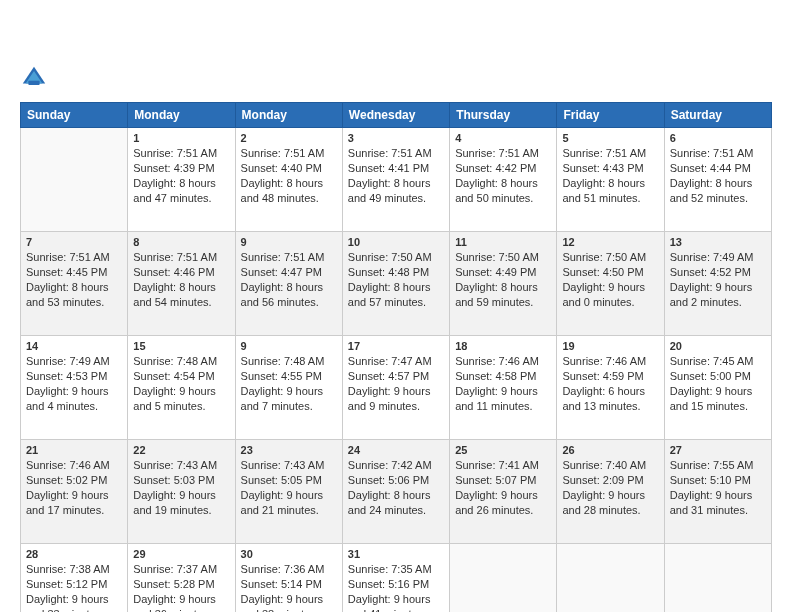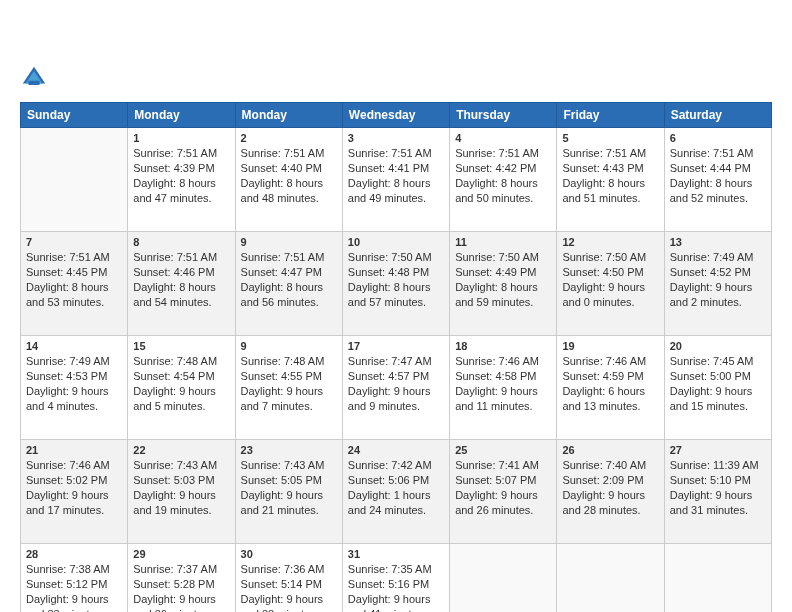--- a/index.html
+++ b/index.html
@@ -329,21 +329,21 @@
           <span>Sunrise: 7:43 AM</span><br>
           <span>Sunset: 5:05 PM</span><br>
           <span>Daylight: 9 hours and 21 minutes.</span>
         </div>
       </td>
           <td>
         <span class="day-num">24</span>
         <div class="day-info">
           <span>Sunrise: 7:42 AM</span><br>
           <span>Sunset: 5:06 PM</span><br>
-          <span>Daylight: 1 hours and 24 minutes.</span>
+          <span>Daylight: 8 hours and 24 minutes.</span>
         </div>
       </td>
           <td>
         <span class="day-num">25</span>
         <div class="day-info">
           <span>Sunrise: 7:41 AM</span><br>
           <span>Sunset: 5:07 PM</span><br>
           <span>Daylight: 9 hours and 26 minutes.</span>
         </div>
       </td>
@@ -351,21 +351,21 @@
         <span class="day-num">26</span>
         <div class="day-info">
           <span>Sunrise: 7:40 AM</span><br>
           <span>Sunset: 2:09 PM</span><br>
           <span>Daylight: 9 hours and 28 minutes.</span>
         </div>
       </td>
           <td>
         <span class="day-num">27</span>
         <div class="day-info">
-          <span>Sunrise: 11:39 AM</span><br>
+          <span>Sunrise: 7:55 AM</span><br>
           <span>Sunset: 5:10 PM</span><br>
           <span>Daylight: 9 hours and 31 minutes.</span>
         </div>
       </td>
         </tr>
         <tr>
           <td>
         <span class="day-num">28</span>
         <div class="day-info">
           <span>Sunrise: 7:38 AM</span><br>

